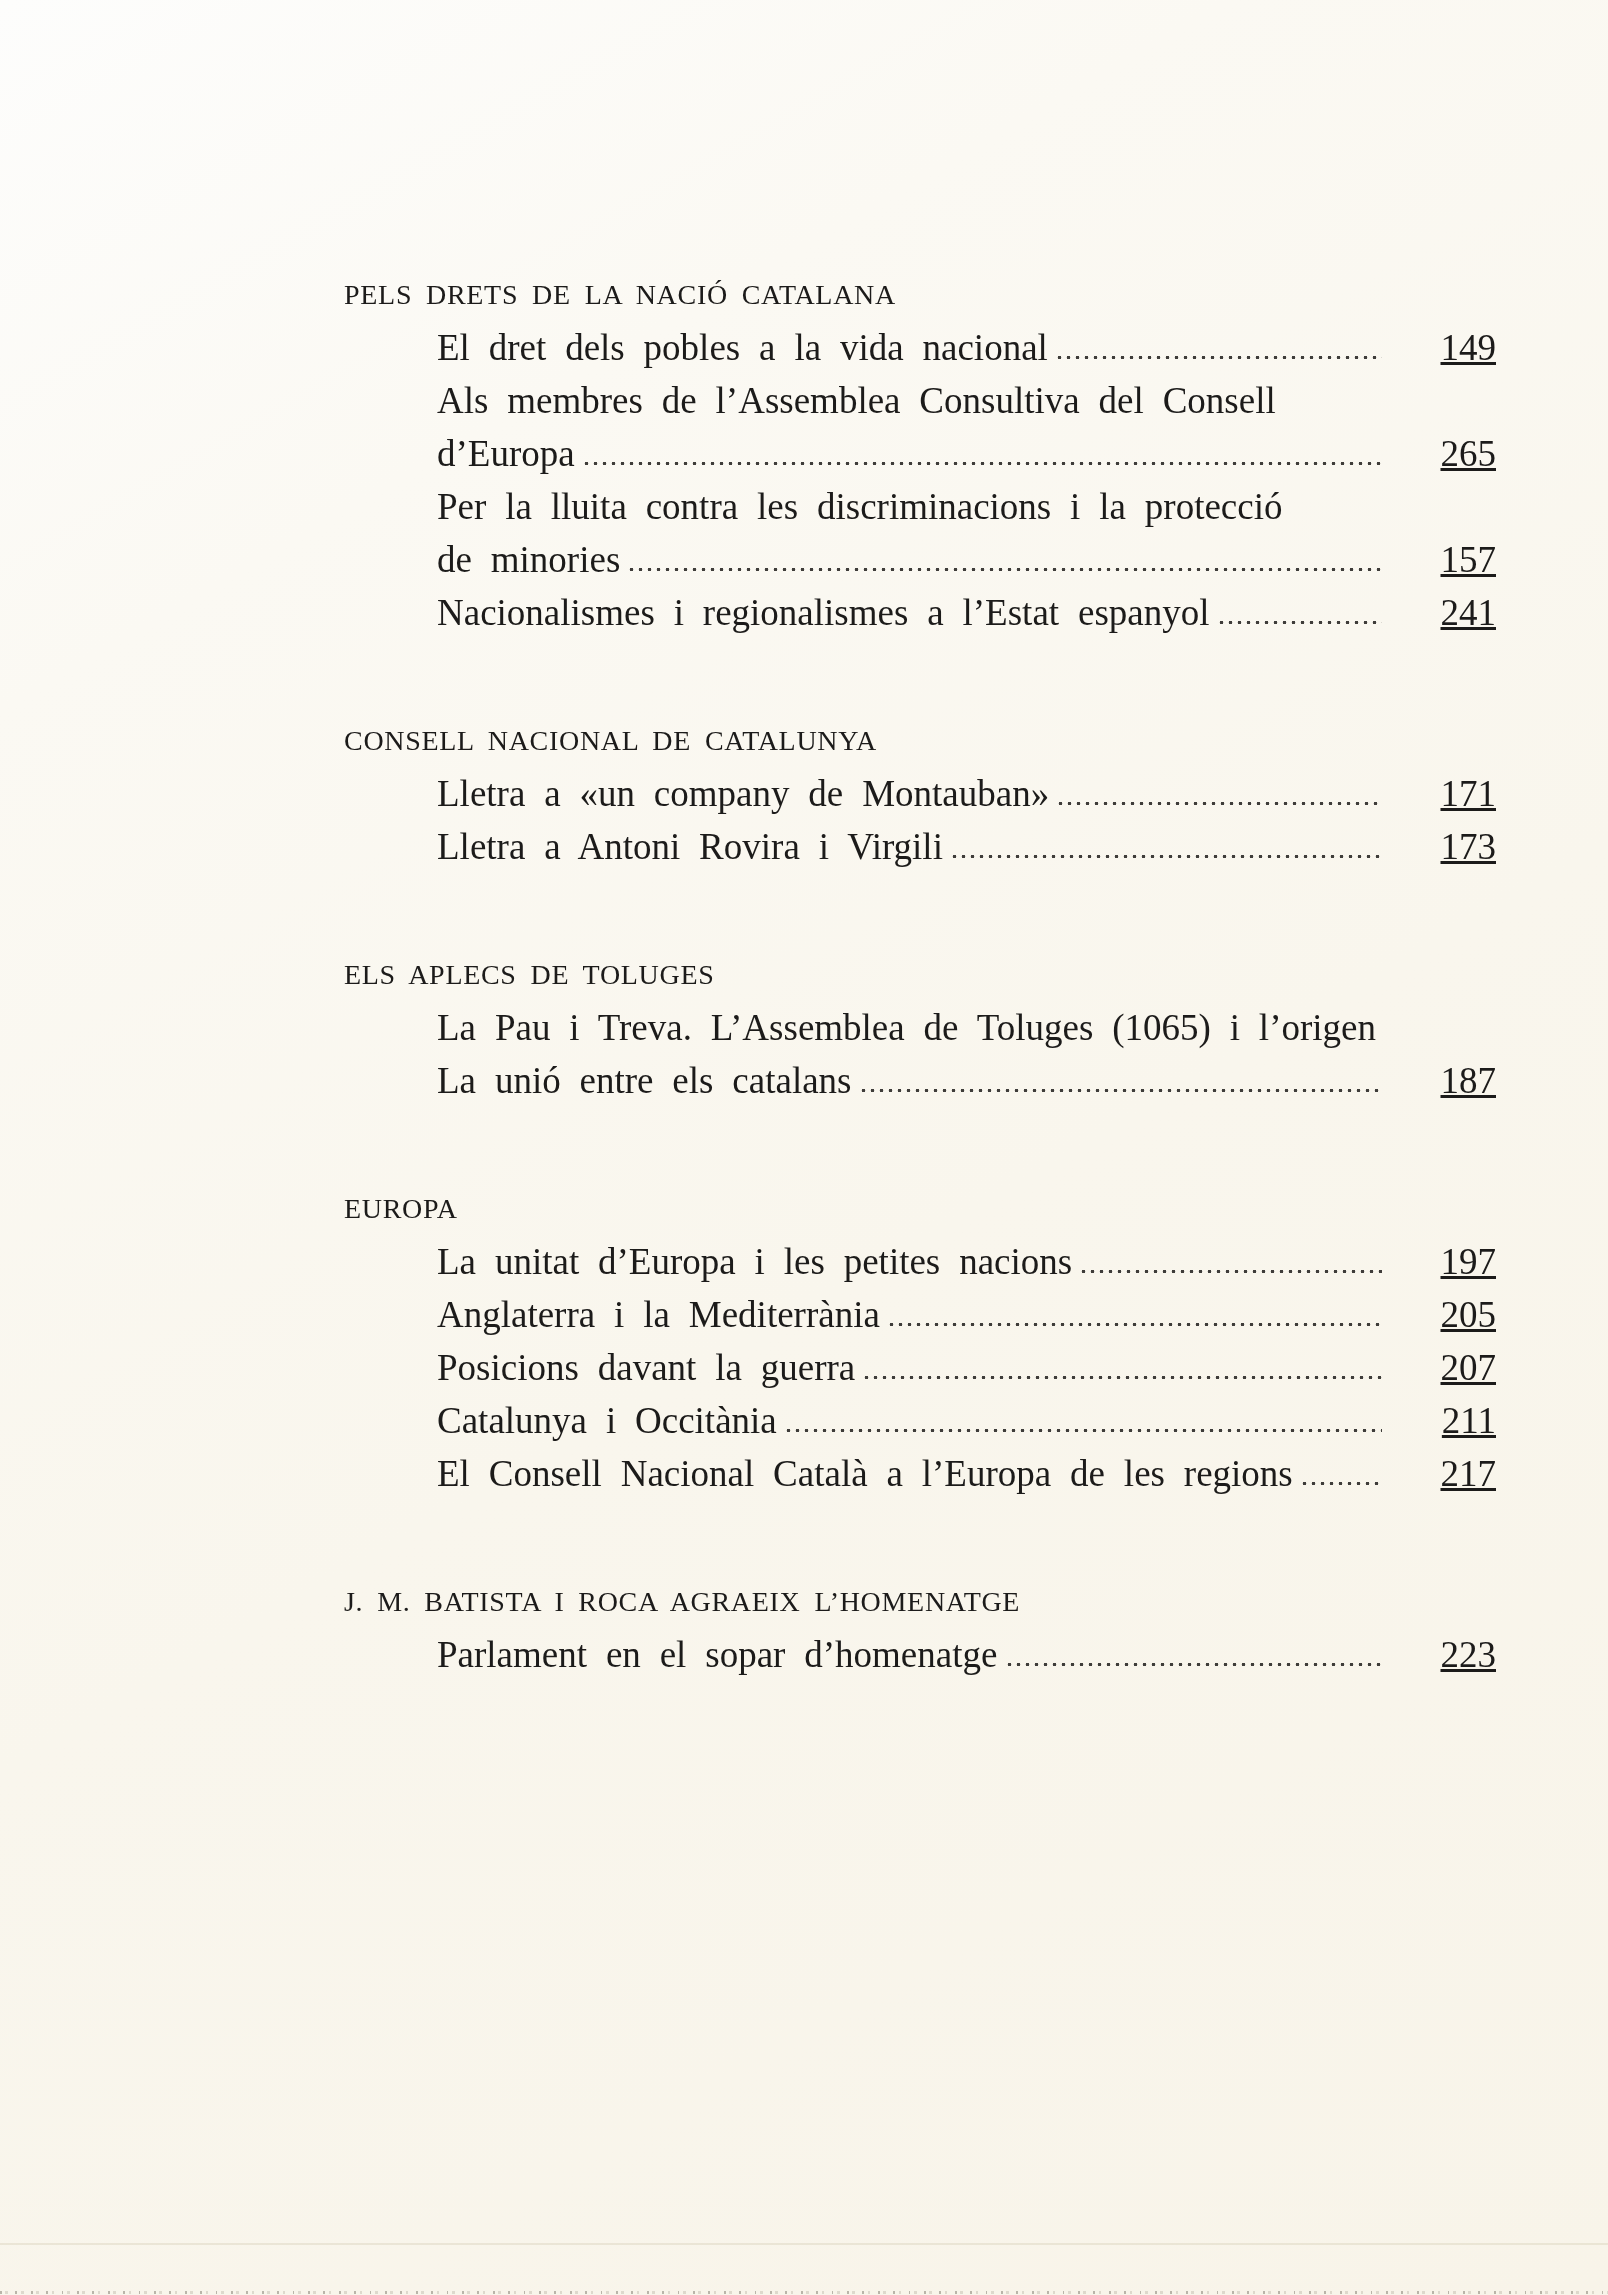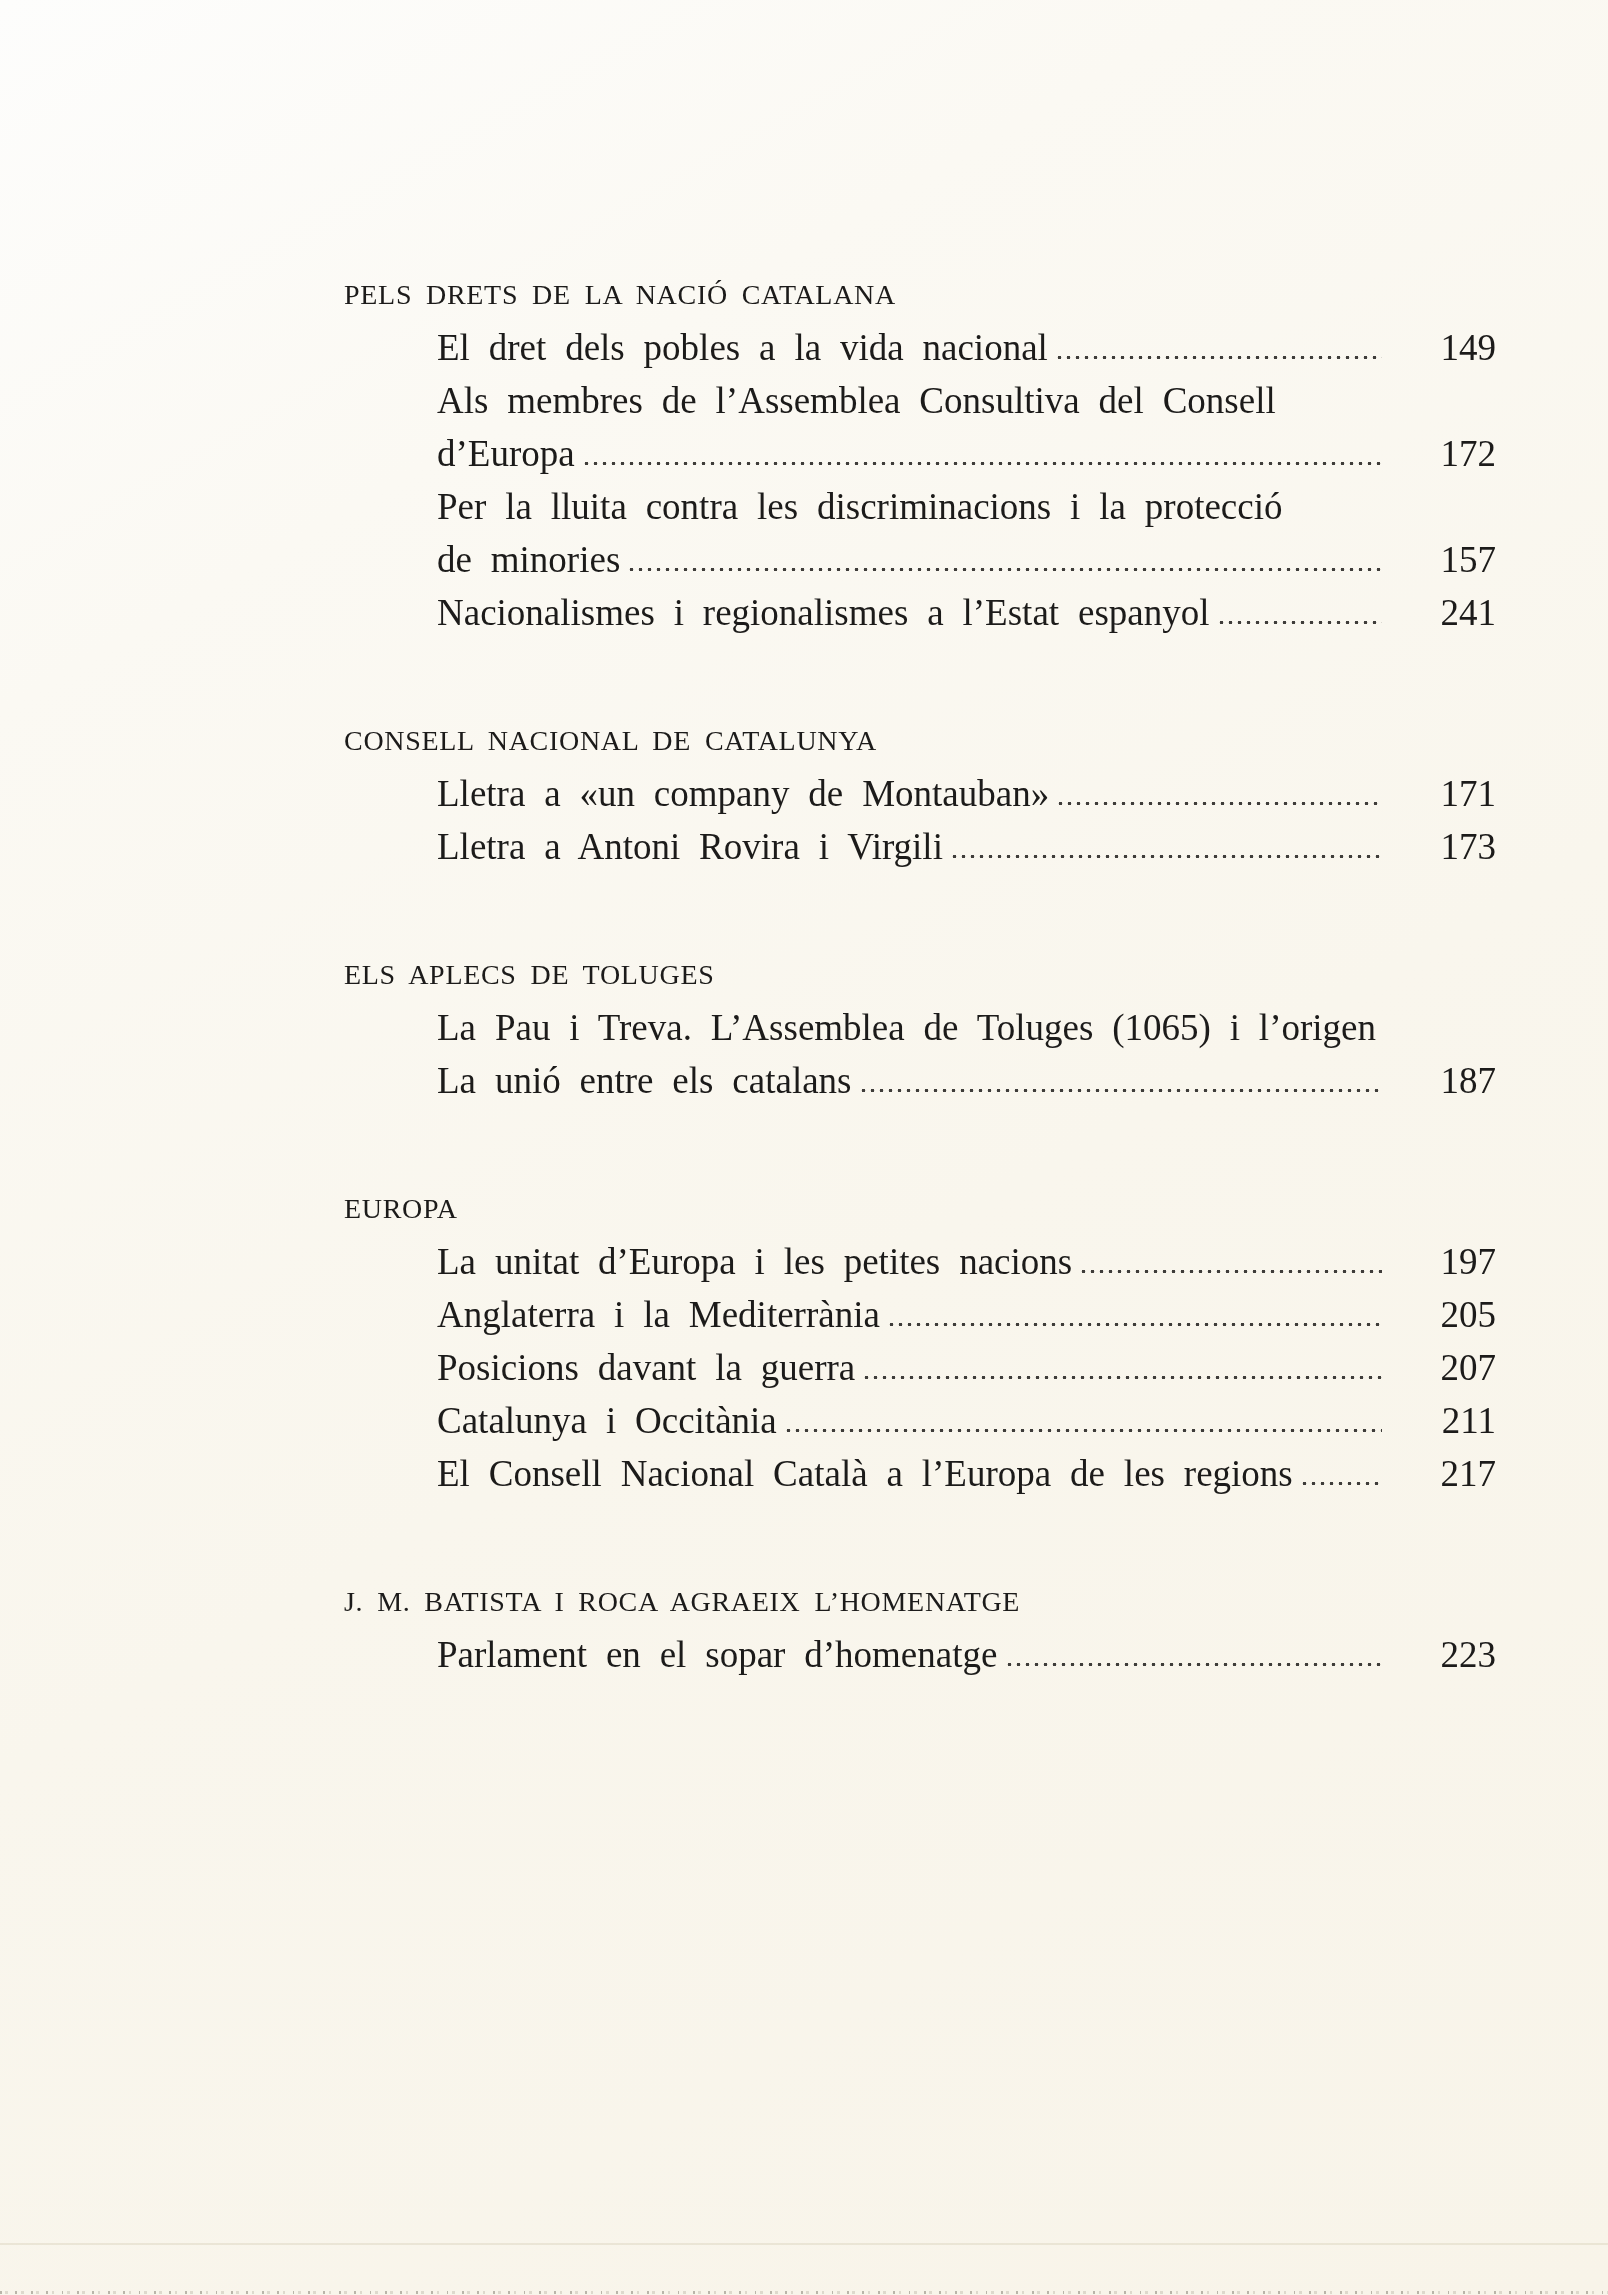--- a/index.html
+++ b/index.html
@@ -55,20 +55,21 @@
     background-image: radial-gradient(circle, #3f3d3a 1.5px, rgba(63,61,58,0) 2.1px);
     background-size: 9px 5.4px;
     background-repeat: repeat-x;
     background-position: left bottom;
   }
   .page-num {
     flex: 0 0 auto;
     width: 101px;
     text-align: right;
     font-size: 37px;
+    text-decoration: underline;
   }
   .scan-edge-artifact {
     position: absolute;
     left: 0;
     bottom: 1.8px;
     width: 100%;
     height: 3.6px;
     opacity: 0.55;
     background-image: repeating-linear-gradient(90deg,
       rgba(73,66,52,0.65) 0 1.8px, rgba(73,66,52,0) 1.8px 5.4px,
@@ -98,21 +99,21 @@
   </div>
 
   <div class="entry-line">
     <span class="entry-text">Als membres de l’Assemblea Consultiva del Consell</span>
 
   </div>
 
   <div class="entry-line">
     <span class="entry-text">d’Europa</span>
     <span class="leader"></span>
-    <span class="page-num">172</span>
+    <span class="page-num">265</span>
   </div>
 
   <div class="entry-line">
     <span class="entry-text">Per la lluita contra les discriminacions i la protecció</span>
 
   </div>
 
   <div class="entry-line">
     <span class="entry-text">de minories</span>
     <span class="leader"></span>

